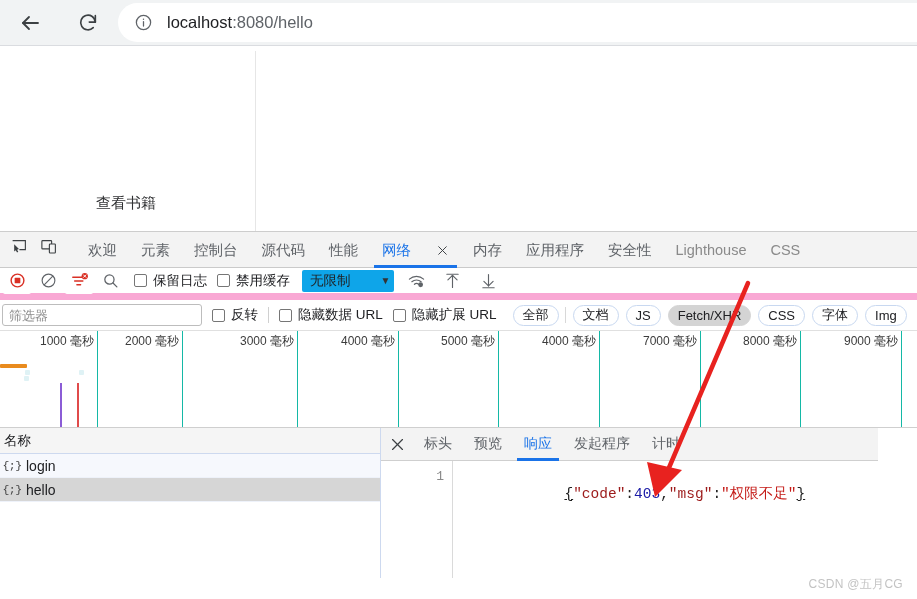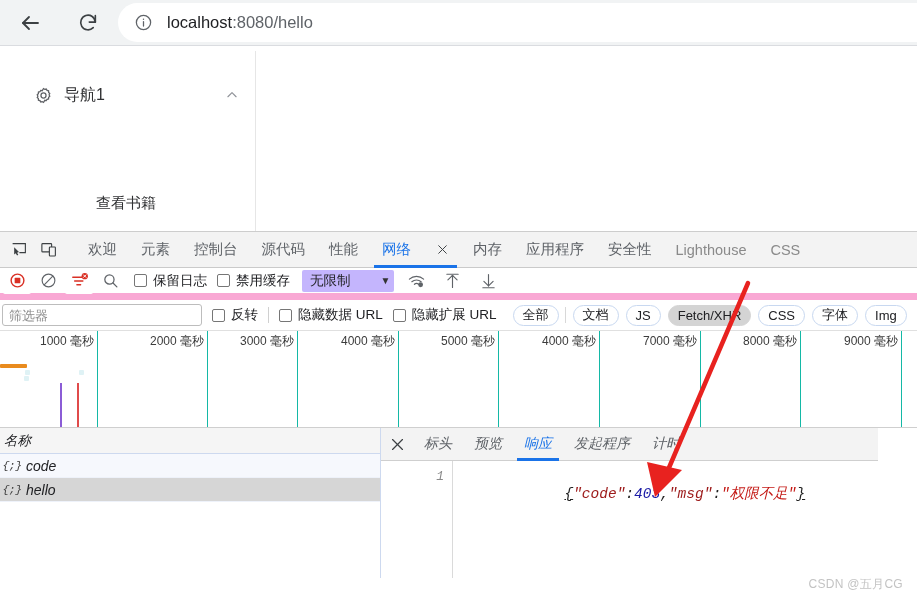--- a/index.html
+++ b/index.html
@@ -90,21 +90,21 @@
   .devtools {
     position: absolute; left: 0; top: 231px; width: 917px; height: 368px;
     background: #ffffff;
     border-top: 1px solid #cdcdcd;
     overflow: hidden;
   }
   .dt-tabbar {
     position: relative; height: 36px; width: 917px;
     background: #f3f3f3;
     border-bottom: 1px solid #cacaca;
-    display: flex; align-items: center;
+    display: flex; 
     white-space: nowrap;
   }
   .dt-icon-btn {
     width: 30px; height: 30px;
     display: inline-flex; align-items: center; justify-content: center;
     flex: none; cursor: pointer;
   }
   .dt-icon-btn:first-child { margin-left: 4px; }
   .dt-sep { width: 12px; flex: none; }
   .dt-tab {
@@ -141,21 +141,21 @@
     margin-left: 10px; cursor: pointer;
     font-size: 13.5px; color: #202124;
   }
   .tb-check .box {
     width: 13px; height: 13px; border: 1px solid #767676;
     border-radius: 2px; background: #fff; margin-right: 6px; flex:none;
   }
   .tb-select {
     display: inline-flex; align-items: center; flex:none;
     margin-left: 12px; height: 22px; padding: 0 4px 0 8px;
-    background: #c4b5fd; border-radius: 2px;
+    background: #0ea5e9; border-radius: 2px;
     font-size: 13.5px; color: #202124; cursor: pointer;
   }
   .tb-select .caret { margin-left: 30px; font-size: 10px; color:#333; }
 
   .dt-filterbar {
     position: relative; height: 31px; width: 917px;
     background: #ffffff;
     border-bottom: 1px solid #e0e0e0;
     display: flex; align-items: center;
     white-space: nowrap;
@@ -193,21 +193,20 @@
     position: absolute; right: 4px; top: 2px;
     font-size: 12px; color: #3c3c3c; white-space: nowrap;
   }
   .ov-band { position:absolute; height: 4px; border-radius: 1px; }
   .ov-line { position:absolute; top: 52px; height: 45px; width: 2px; }
 
   
   .dt-body {
     position: relative; width: 878px; height: 150px;
     display: flex;
-    font-style: italic;
   }
   .req-list {
     width: 381px; height: 150px; flex: none;
     border-right: 1px solid #cdd9ef;
     background: #ffffff; overflow: hidden;
   }
   .req-head {
     height: 26px; background: #f5f5f5;
     border-bottom: 1px solid #cdd9ef;
     display:flex; align-items:center; padding-left: 4px;
@@ -316,34 +315,20 @@
           <circle cx="12" cy="7.8" r="0.9" fill="#5f6368" stroke="none"></circle>
         </svg>
       </span>
       <span class="url-text"><span class="host">localhost</span><span class="path">:8080/hello</span></span>
     </div>
   </div>
 
   <div class="page-viewport">
     <div class="page-inner">
       <div class="app-sidebar">
-        <div class="menu-group-title">
-          <span class="gear-icon">
-            <svg width="19" height="19" viewBox="0 0 24 24" fill="none" stroke="#606266" stroke-width="1.6">
-              <circle cx="12" cy="12" r="3.2"></circle>
-              <path d="M12 3.2l1.6 1.1 1.9-.4 1 1.7 1.9.5.1 2 1.4 1.3-.8 1.8.8 1.8-1.4 1.3-.1 2-1.9.5-1 1.7-1.9-.4L12 20.8l-1.6-1.1-1.9.4-1-1.7-1.9-.5-.1-2L4.1 14.6l.8-1.8-.8-1.8 1.4-1.3.1-2 1.9-.5 1-1.7 1.9.4z"></path>
-            </svg>
-          </span>
-          <span class="menu-group-label">导航1</span>
-          <span class="chevron-up">
-            <svg width="14" height="14" viewBox="0 0 24 24" fill="none" stroke="#909399" stroke-width="2" stroke-linecap="round" stroke-linejoin="round">
-              <polyline points="5,15 12,8 19,15"></polyline>
-            </svg>
-          </span>
-        </div>
         <div class="menu-item menu-item-0">查看书籍</div>
 
       </div>
     </div>
   </div>
 
   <div class="devtools">
 
     <div class="dt-tabbar">
       <div class="dt-icon-btn">
@@ -492,21 +477,21 @@
       <div class="pill selected">Fetch/XHR</div>
       <div class="pill">CSS</div>
       <div class="pill">字体</div>
       <div class="pill">Img</div>
     </div>
 
     <div class="dt-overview">
       <div class="ov-tick" style="left:97px">
           <span>1000 毫秒</span>
         </div>
-      <div class="ov-tick" style="left:207px">
+      <div class="ov-tick" style="left:182px">
           <span>2000 毫秒</span>
         </div>
       <div class="ov-tick" style="left:297px">
           <span>3000 毫秒</span>
         </div>
       <div class="ov-tick" style="left:398px">
           <span>4000 毫秒</span>
         </div>
       <div class="ov-tick" style="left:498px">
           <span>5000 毫秒</span>
@@ -532,21 +517,21 @@
     </div>
 
     <div class="dt-body">
 
       <div class="req-list">
         <div class="req-head">
           <span>名称</span>
         </div>
         <div class="req-row odd">
           <span class="json-icon">{;}</span>
-          <span>code</span>
+          <span>login</span>
         </div>
         <div class="req-row selected">
           <span class="json-icon">{;}</span>
           <span>hello</span>
         </div>
       </div>
 
       <div class="detail-pane">
         <div class="detail-tabs">
           <span class="detail-close">

